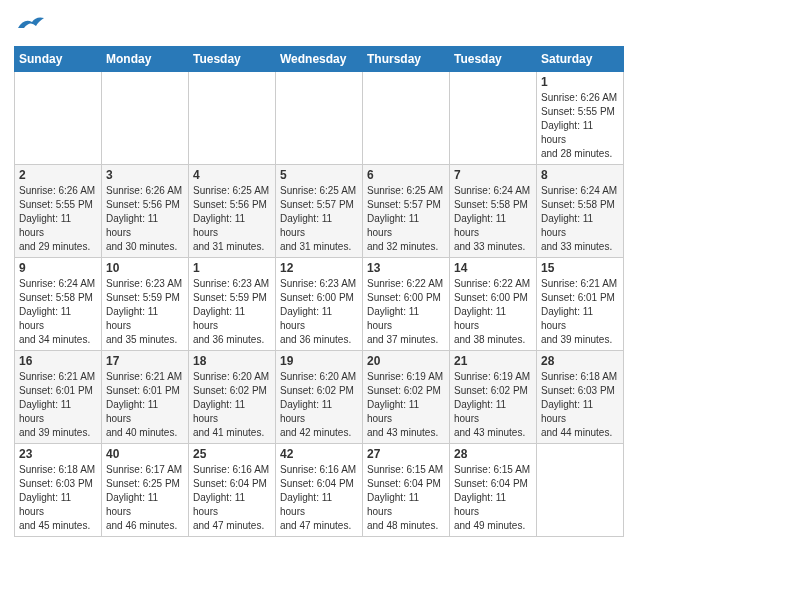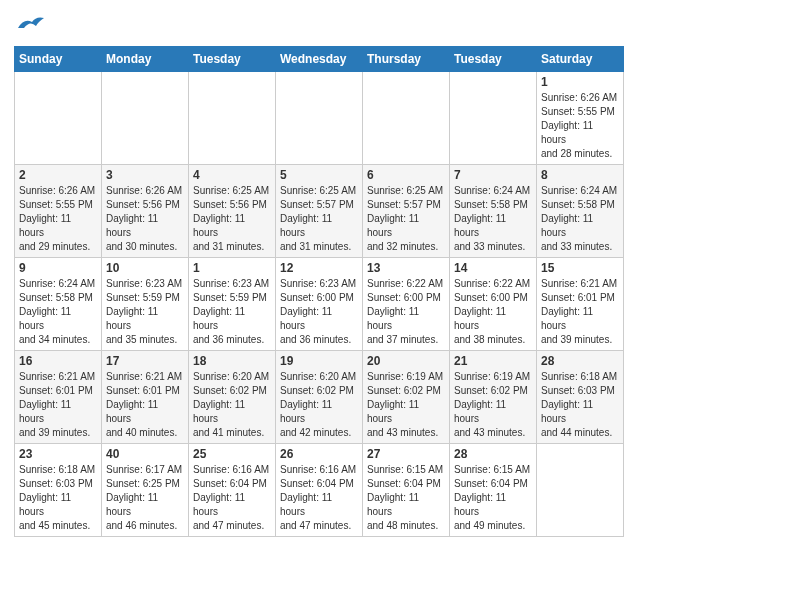--- a/index.html
+++ b/index.html
@@ -309,21 +309,21 @@
 and 46 minutes.</div>
           </td>
           <td>
             <span class="day-num">25</span>
             <div class="day-info" style="white-space: pre-line;">Sunrise: 6:16 AM
 Sunset: 6:04 PM
 Daylight: 11 hours
 and 47 minutes.</div>
           </td>
           <td>
-            <span class="day-num">26</span>
+            <span class="day-num">42</span>
             <div class="day-info" style="white-space: pre-line;">Sunrise: 6:16 AM
 Sunset: 6:04 PM
 Daylight: 11 hours
 and 47 minutes.</div>
           </td>
           <td>
             <span class="day-num">27</span>
             <div class="day-info" style="white-space: pre-line;">Sunrise: 6:15 AM
 Sunset: 6:04 PM
 Daylight: 11 hours

